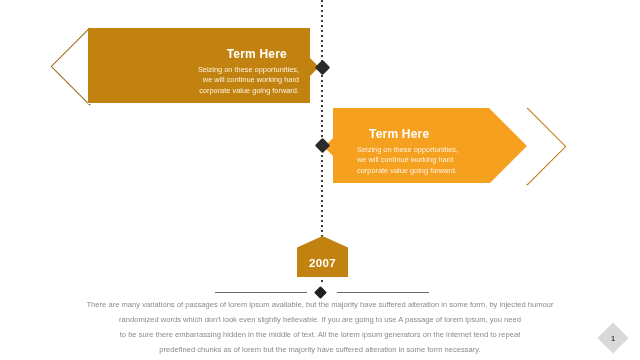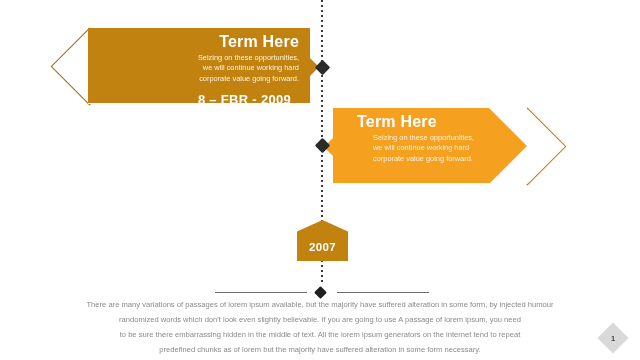--- a/index.html
+++ b/index.html
@@ -46,33 +46,32 @@
   .node-1 { left: 316.5px; top: 61.5px; }
   .node-2 { left: 316.5px; top: 139.5px; }
 
   
   .card {
     position: absolute;
     box-sizing: border-box;
     color: #ffffff;
   }
   .card-title {
-    font-size: 16px;
+    font-size: 12px;
     font-weight: bold;
     letter-spacing: .2px;
     line-height: 14px;
-    margin: 0;
+    margin: 12px;
   }
   .card-body {
     font-size: 7.4px;
     line-height: 10.4px;
     color: #fdf2e0;
     margin: 0;
     white-space: pre-line;
-    padding-left: 16px;
   }
   .card-date {
     font-size: 13px;
     font-weight: bold;
     letter-spacing: .3px;
     margin: 8px;
     padding-left: 28px;
   }
 
   
@@ -185,21 +184,21 @@
     width: 38px;
     height: 38px;
     background: #ffffff;
     clip-path: polygon(100% 100%, 100% 0, 0 100%);
   }
 
   
   .year-badge {
     position: absolute;
     left: 297px;
-    top: 220px;
+    top: 236px;
     width: 51px;
     height: 41px;
     background: #C2820F;
     clip-path: polygon(0 28%, 50% 0, 100% 28%, 100% 100%, 0 100%);
     color: #ffffff;
     display: flex;
     align-items: flex-end;
     justify-content: center;
     padding-bottom: 8px;
     box-sizing: border-box;

